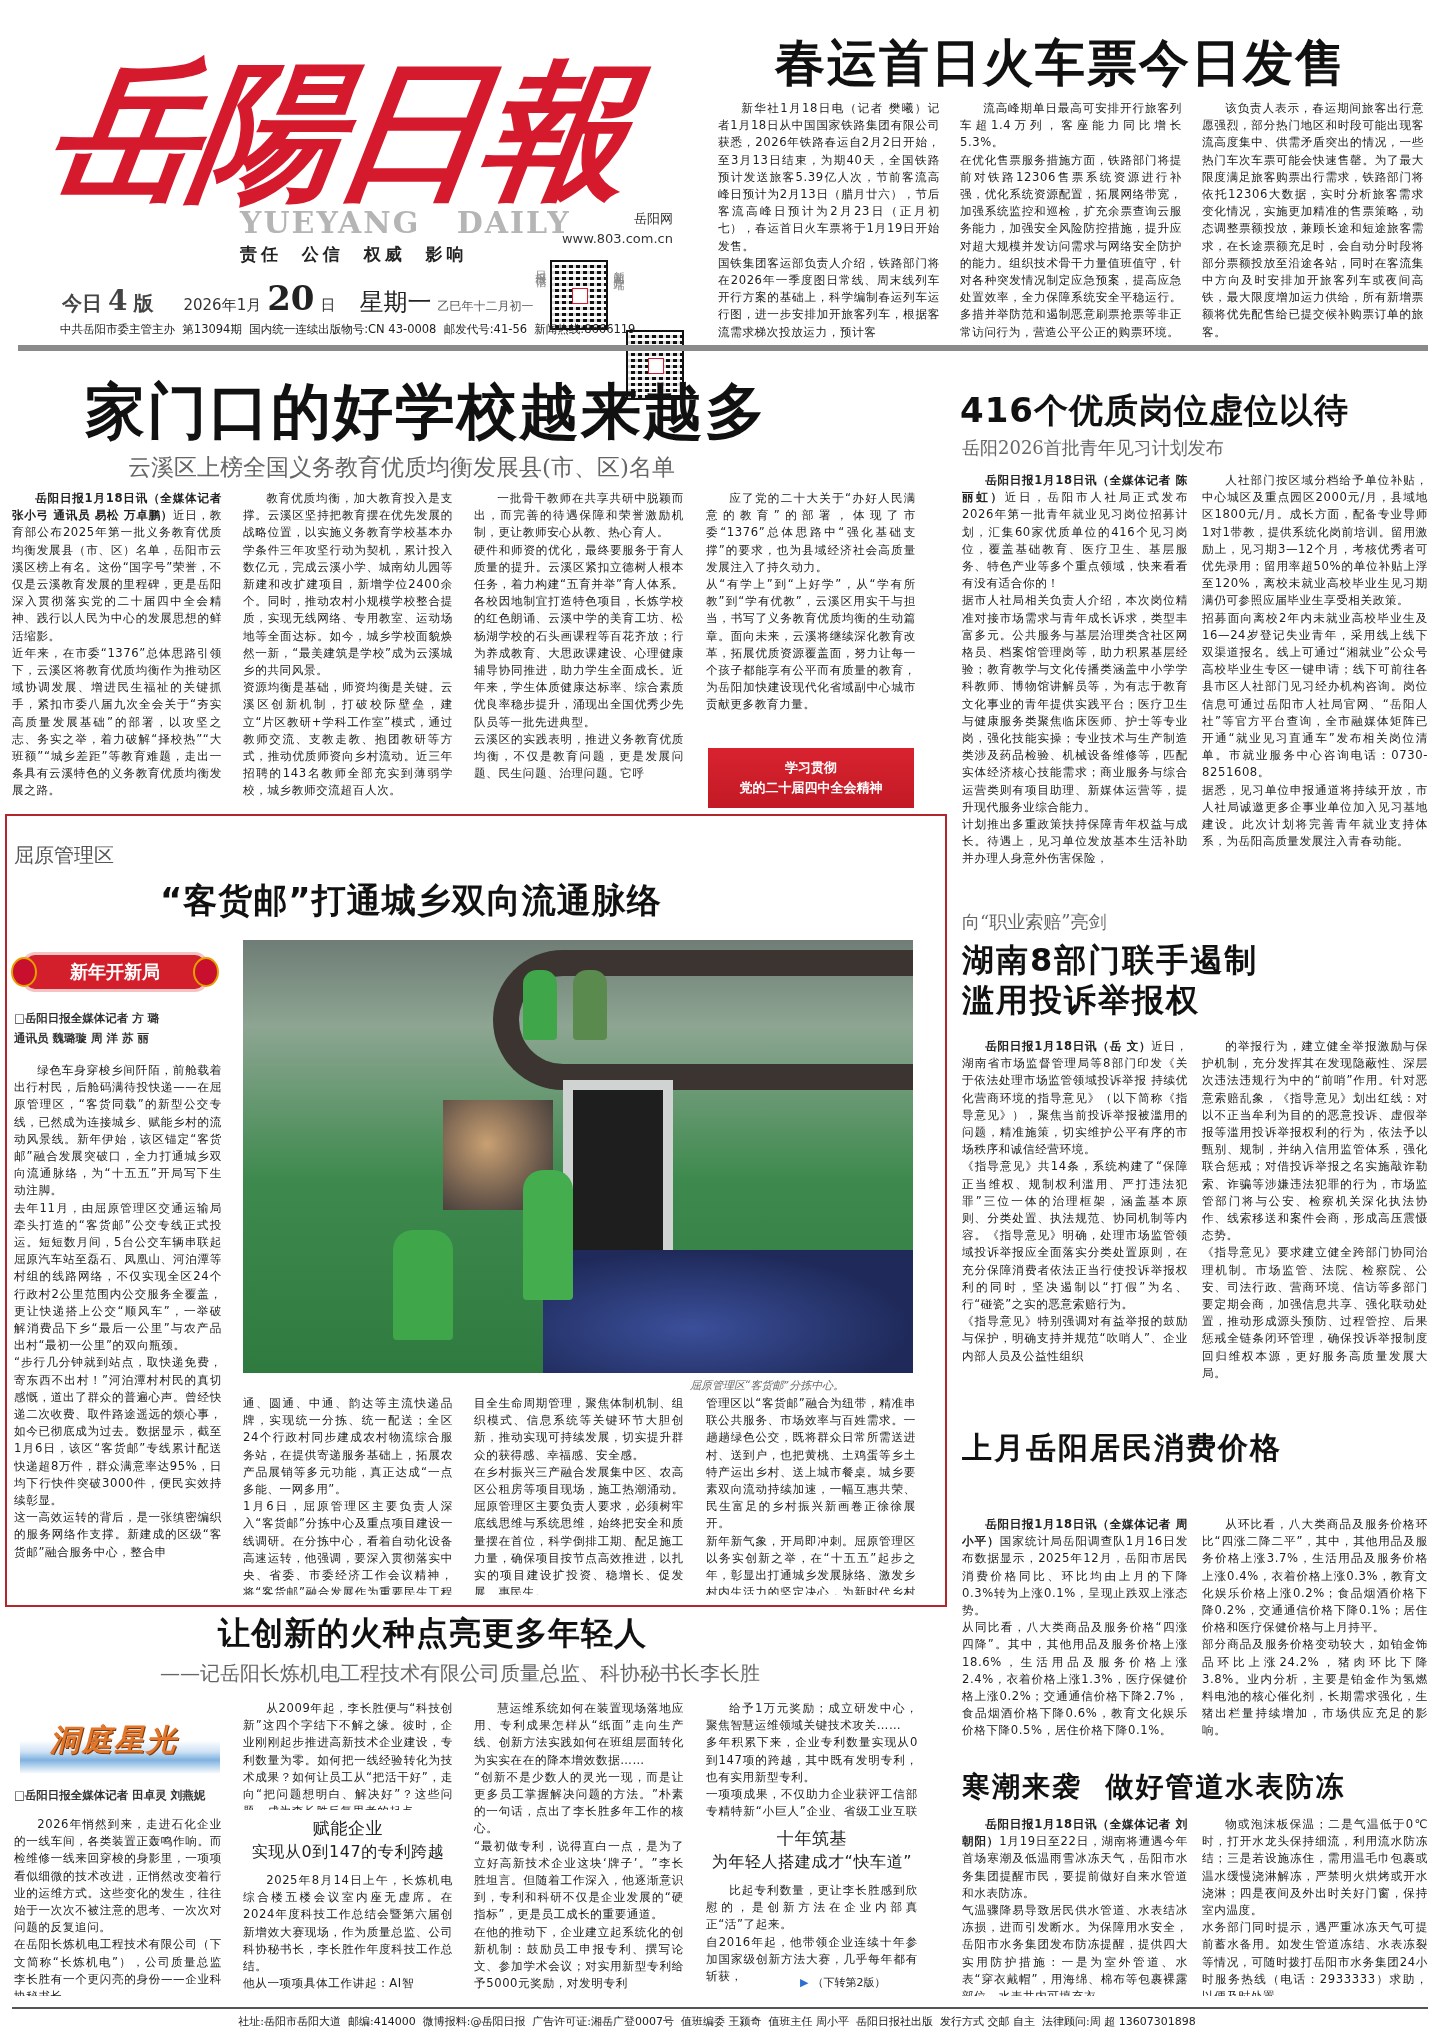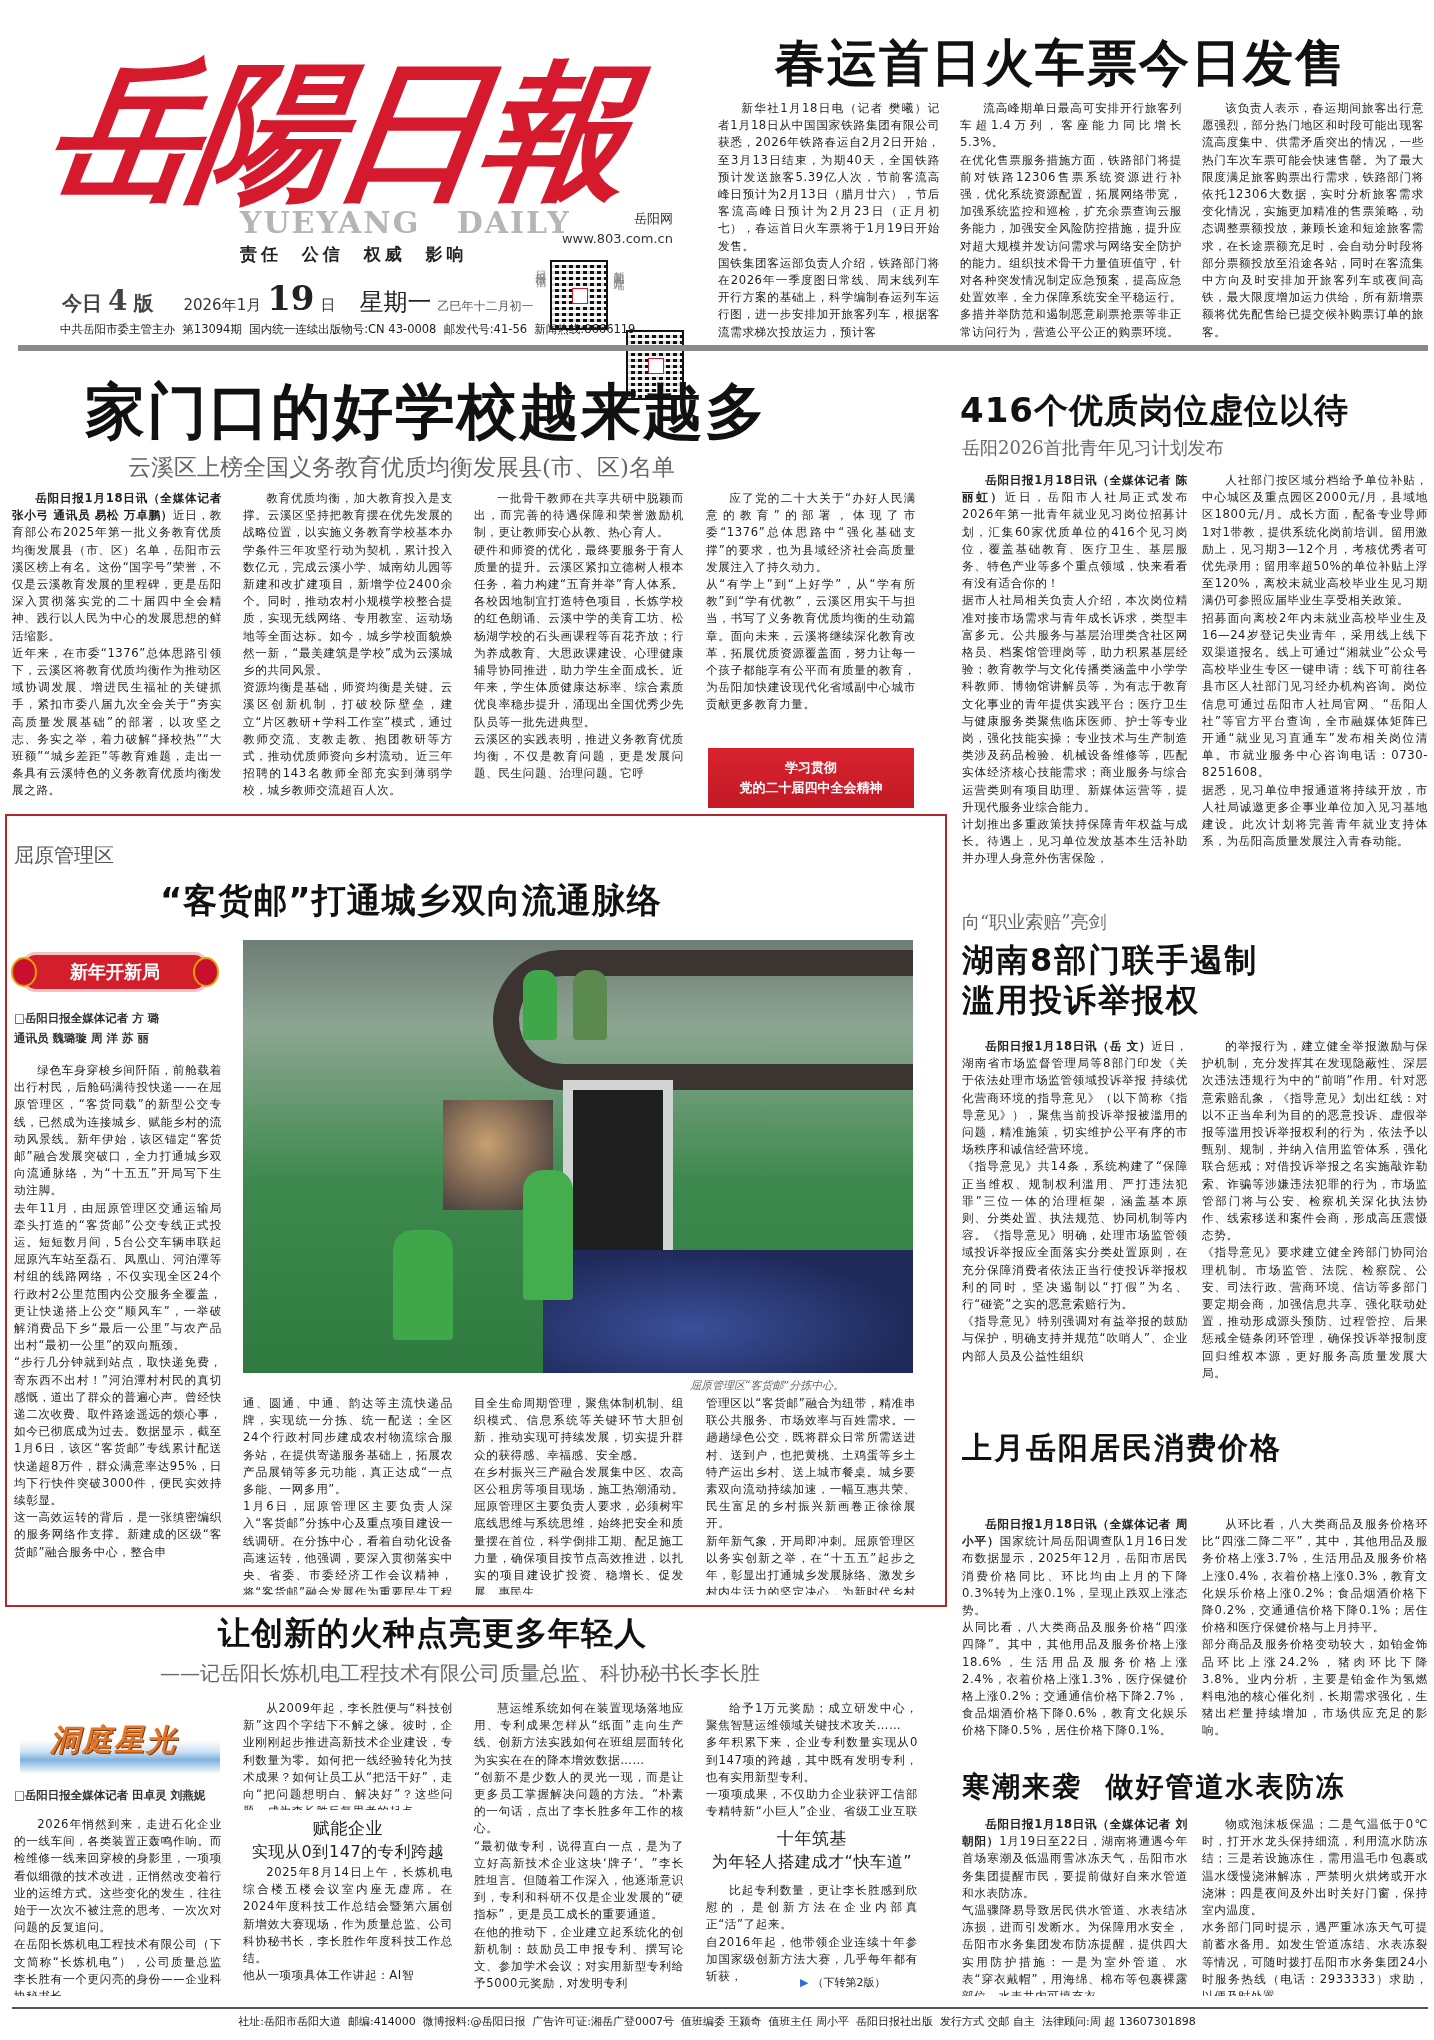--- a/index.html
+++ b/index.html
@@ -37,21 +37,21 @@
 <div class="abs qrlabel" style="left:532px;top:262px">日报微信</div>
 <div class="abs qr" style="left:550px;top:260px"></div>
 <div class="abs qrlabel" style="left:610px;top:262px">新闻客户端</div>
 <div class="abs qr" style="left:626px;top:260px"></div>
 
 <div class="abs" style="left:62px;top:278px;white-space:nowrap;display:flex;align-items:baseline;gap:6px">
   <span class="h-serif" style="font-size:20px;font-weight:bold;color:#444">今日</span>
   <span class="h-serif" style="font-size:28px;font-weight:bold;color:#444">4</span>
   <span class="h-serif" style="font-size:20px;font-weight:bold;color:#444;margin-right:24px">版</span>
   <span style="font-size:15px;color:#333">2026年1月</span>
-  <span class="h-serif" style="font-size:34px;font-weight:bold;color:#222">19</span>
+  <span class="h-serif" style="font-size:34px;font-weight:bold;color:#222">20</span>
   <span style="font-size:15px;color:#333;margin-right:18px">日</span>
   <span style="font-size:24px;color:#222">星期一</span>
   <span style="font-size:12px;color:#555">乙巳年十二月初一</span>
 </div>
 <div class="abs" style="left:60px;top:322px;font-size:11.5px;color:#222;white-space:pre">中共岳阳市委主管主办  第13094期  国内统一连续出版物号:CN 43-0008  邮发代号:41-56  新闻热线:8666119</div>
 <div class="rule" style="left:18px;top:345px;width:1410px;height:6px;background:#8a8a8a"></div>
 
 <div class="abs headline" style="left:775px;top:30px;font-size:50px">春运首日火车票今日发售</div>
 <div class="col" style="left:718px;top:100px;width:222px;height:240px">
     <p style="white-space:pre-line">新华社1月18日电（记者 樊曦）记者1月18日从中国国家铁路集团有限公司获悉，2026年铁路春运自2月2日开始，至3月13日结束，为期40天，全国铁路预计发送旅客5.39亿人次，节前客流高峰日预计为2月13日（腊月廿六），节后客流高峰日预计为2月23日（正月初七），春运首日火车票将于1月19日开始发售。
@@ -192,21 +192,21 @@
   <span style="position:absolute;left:30px;top:2px;font-size:30px;font-weight:bold;font-style:italic;color:#e2762a;letter-spacing:2px;text-shadow:1px 1px 0 #7a3b10">洞庭星光</span>
 </div>
 <div class="abs" style="left:14px;top:1788px;font-size:11.5px;font-weight:bold;color:#333">□岳阳日报全媒体记者 田卓灵 刘燕妮</div>
 <div class="col" style="left:14px;top:1816px;width:208px;height:180px">
     <p style="white-space:pre-line">2026年悄然到来，走进石化企业的一线车间，各类装置正轰鸣作响。而检维修一线来回穿梭的身影里，一项项看似细微的技术改进，正悄然改变着行业的运维方式。这些变化的发生，往往始于一次次不被注意的思考、一次次对问题的反复追问。
 在岳阳长炼机电工程技术有限公司（下文简称“长炼机电”），公司质量总监李长胜有一个更闪亮的身份——企业科协秘书长。</p>
   </div>
 
 <div class="col" style="left:243px;top:1700px;width:210px;height:300px">
   <p style="white-space:pre-line;height:110px;overflow:hidden">从2009年起，李长胜便与“科技创新”这四个字结下不解之缘。彼时，企业刚刚起步推进高新技术企业建设，专利数量为零。如何把一线经验转化为技术成果？如何让员工从“把活干好”，走向“把问题想明白、解决好”？这些问题，成为李长胜反复思考的起点。</p>
-  <div style="text-align:center;margin:6px 0 0;text-indent:0">
+  <div style="text-align:center;margin:6px 0 8px;text-indent:0">
     <div style="font-size:17px;line-height:24px;color:#222">赋能企业</div>
     <div style="font-size:16px;line-height:24px;color:#222">实现从0到147的专利跨越</div>
   </div>
   <p style="white-space:pre-line">2025年8月14日上午，长炼机电综合楼五楼会议室内座无虚席。在2024年度科技工作总结会暨第六届创新增效大赛现场，作为质量总监、公司科协秘书长，李长胜作年度科技工作总结。
 他从一项项具体工作讲起：AI智</p>
 </div>
 <div class="col" style="left:474px;top:1700px;width:210px;height:300px">
     <p style="white-space:pre-line">慧运维系统如何在装置现场落地应用、专利成果怎样从“纸面”走向生产线、创新方法实践如何在班组层面转化为实实在在的降本增效数据……
 “创新不是少数人的灵光一现，而是让更多员工掌握解决问题的方法。”朴素的一句话，点出了李长胜多年工作的核心。
 “最初做专利，说得直白一点，是为了立好高新技术企业这块‘牌子’。”李长胜坦言。但随着工作深入，他逐渐意识到，专利和科研不仅是企业发展的“硬指标”，更是员工成长的重要通道。

